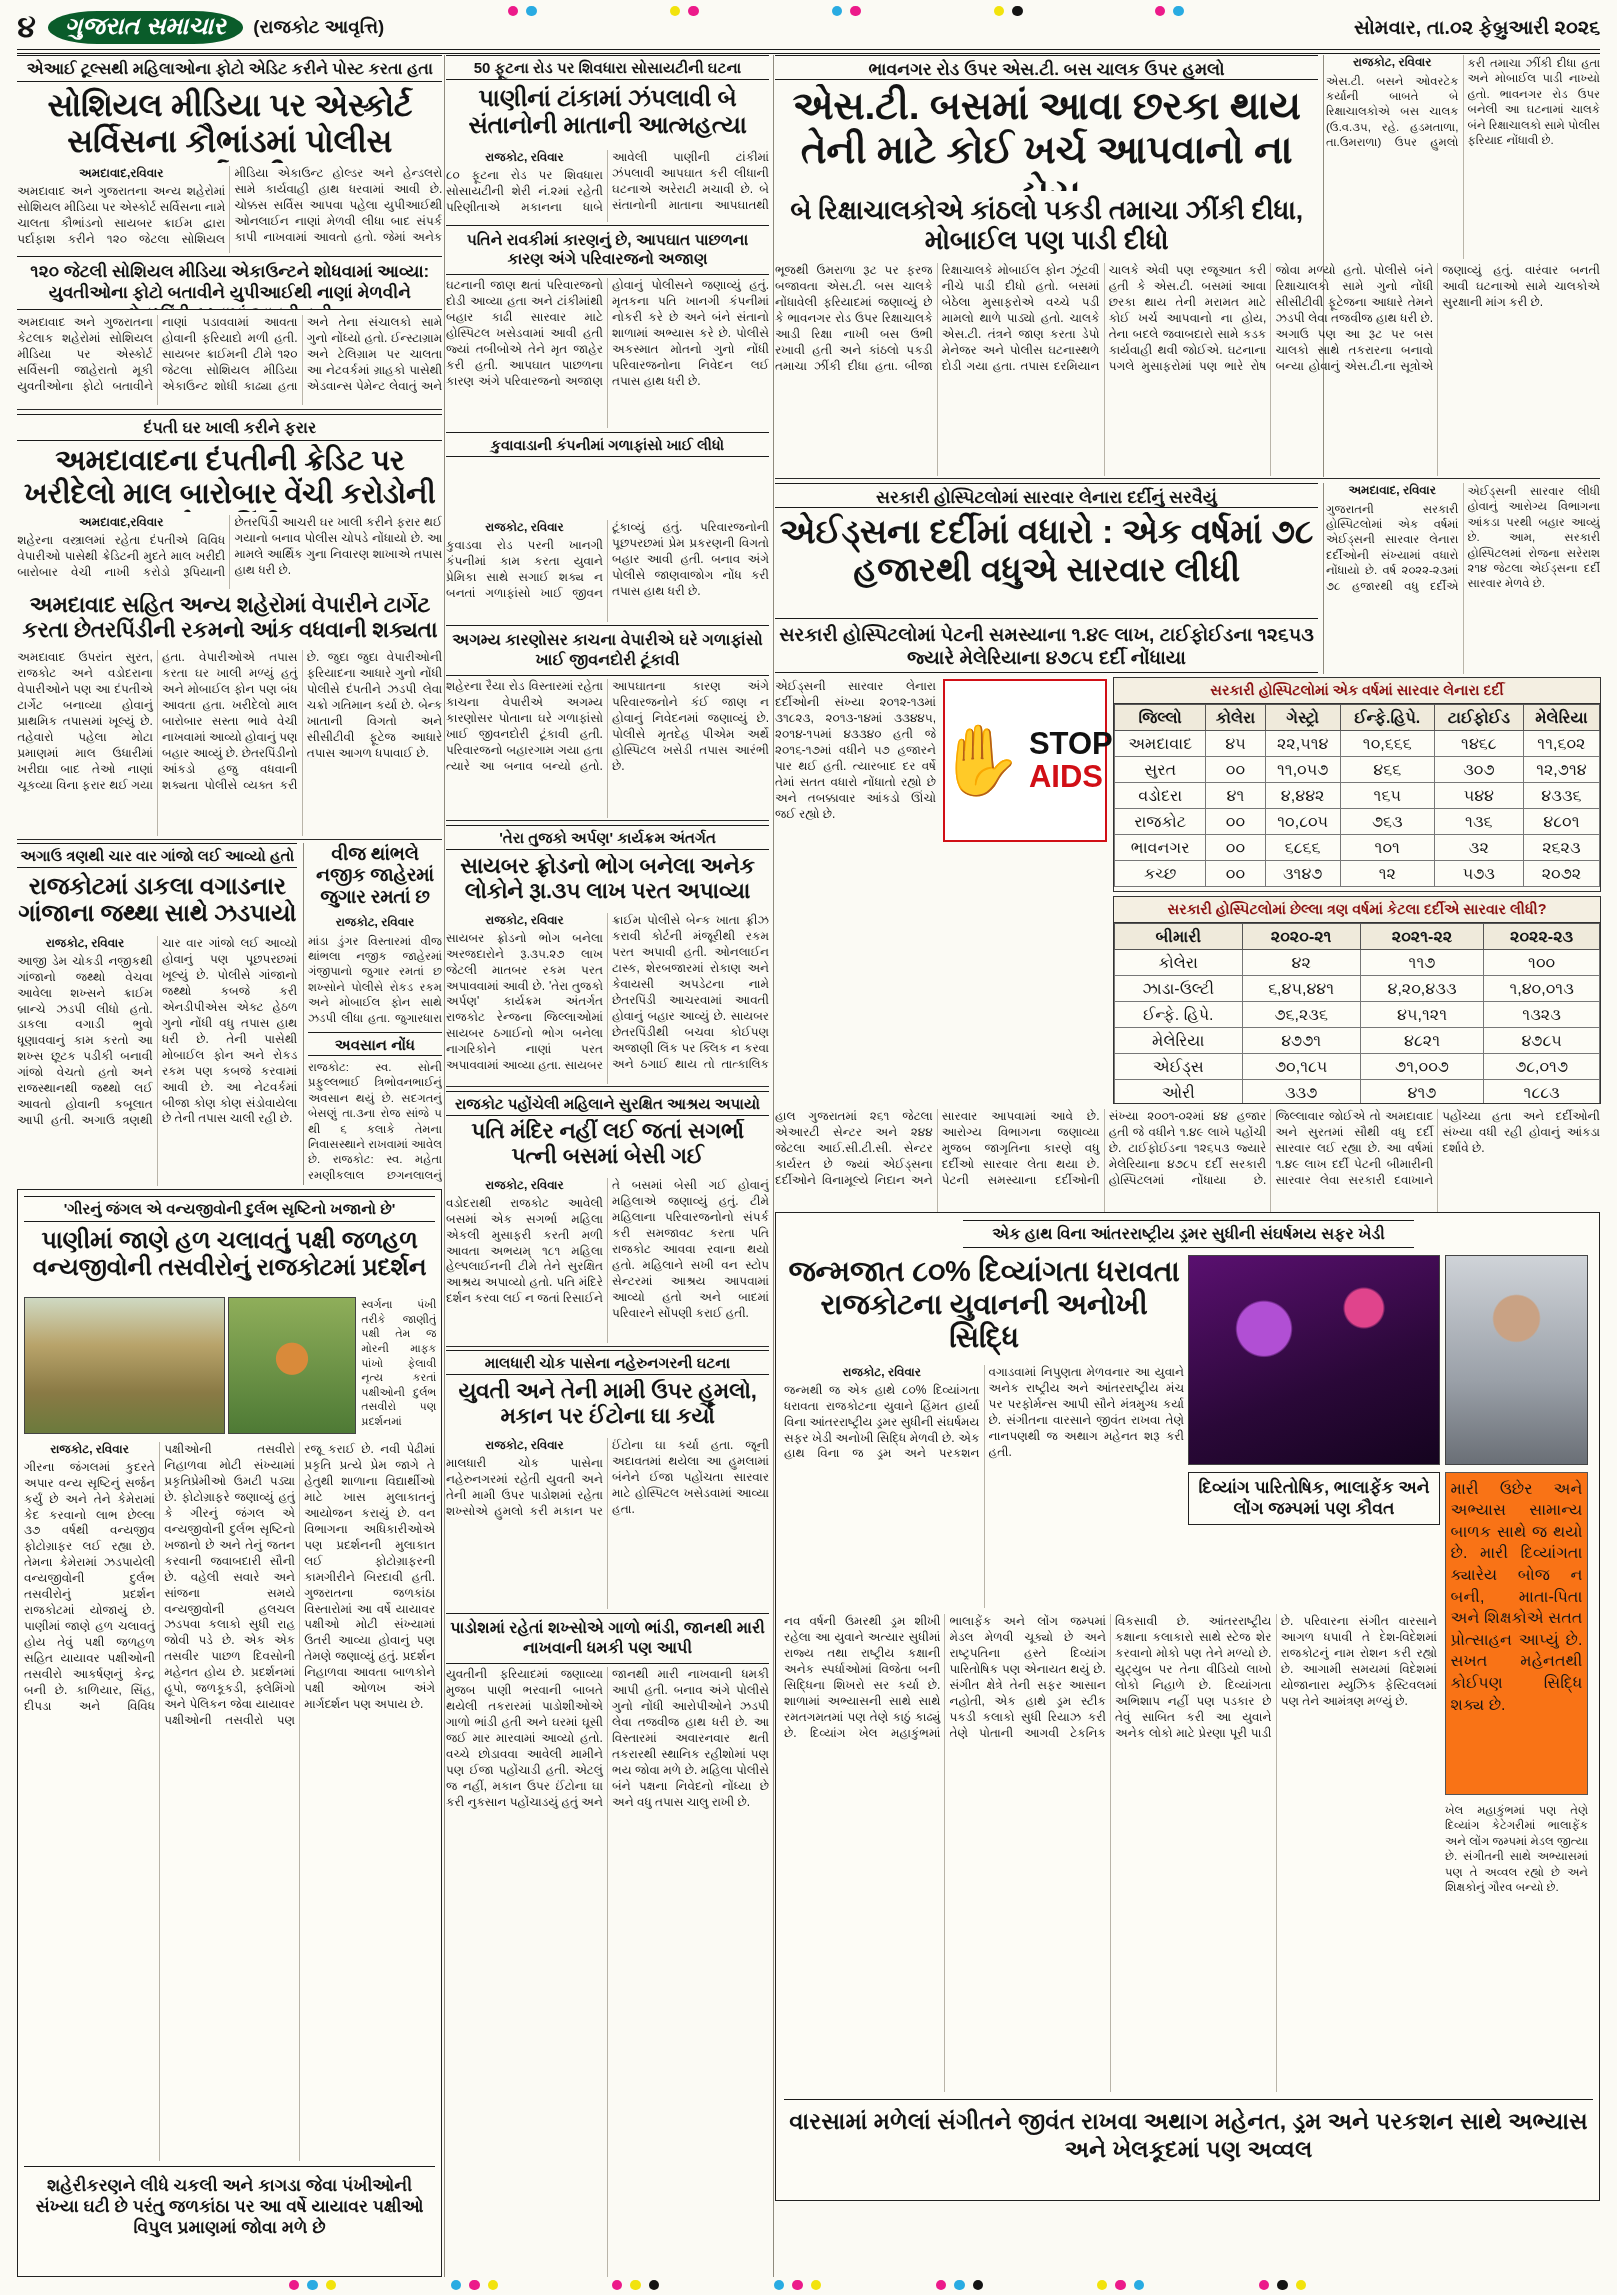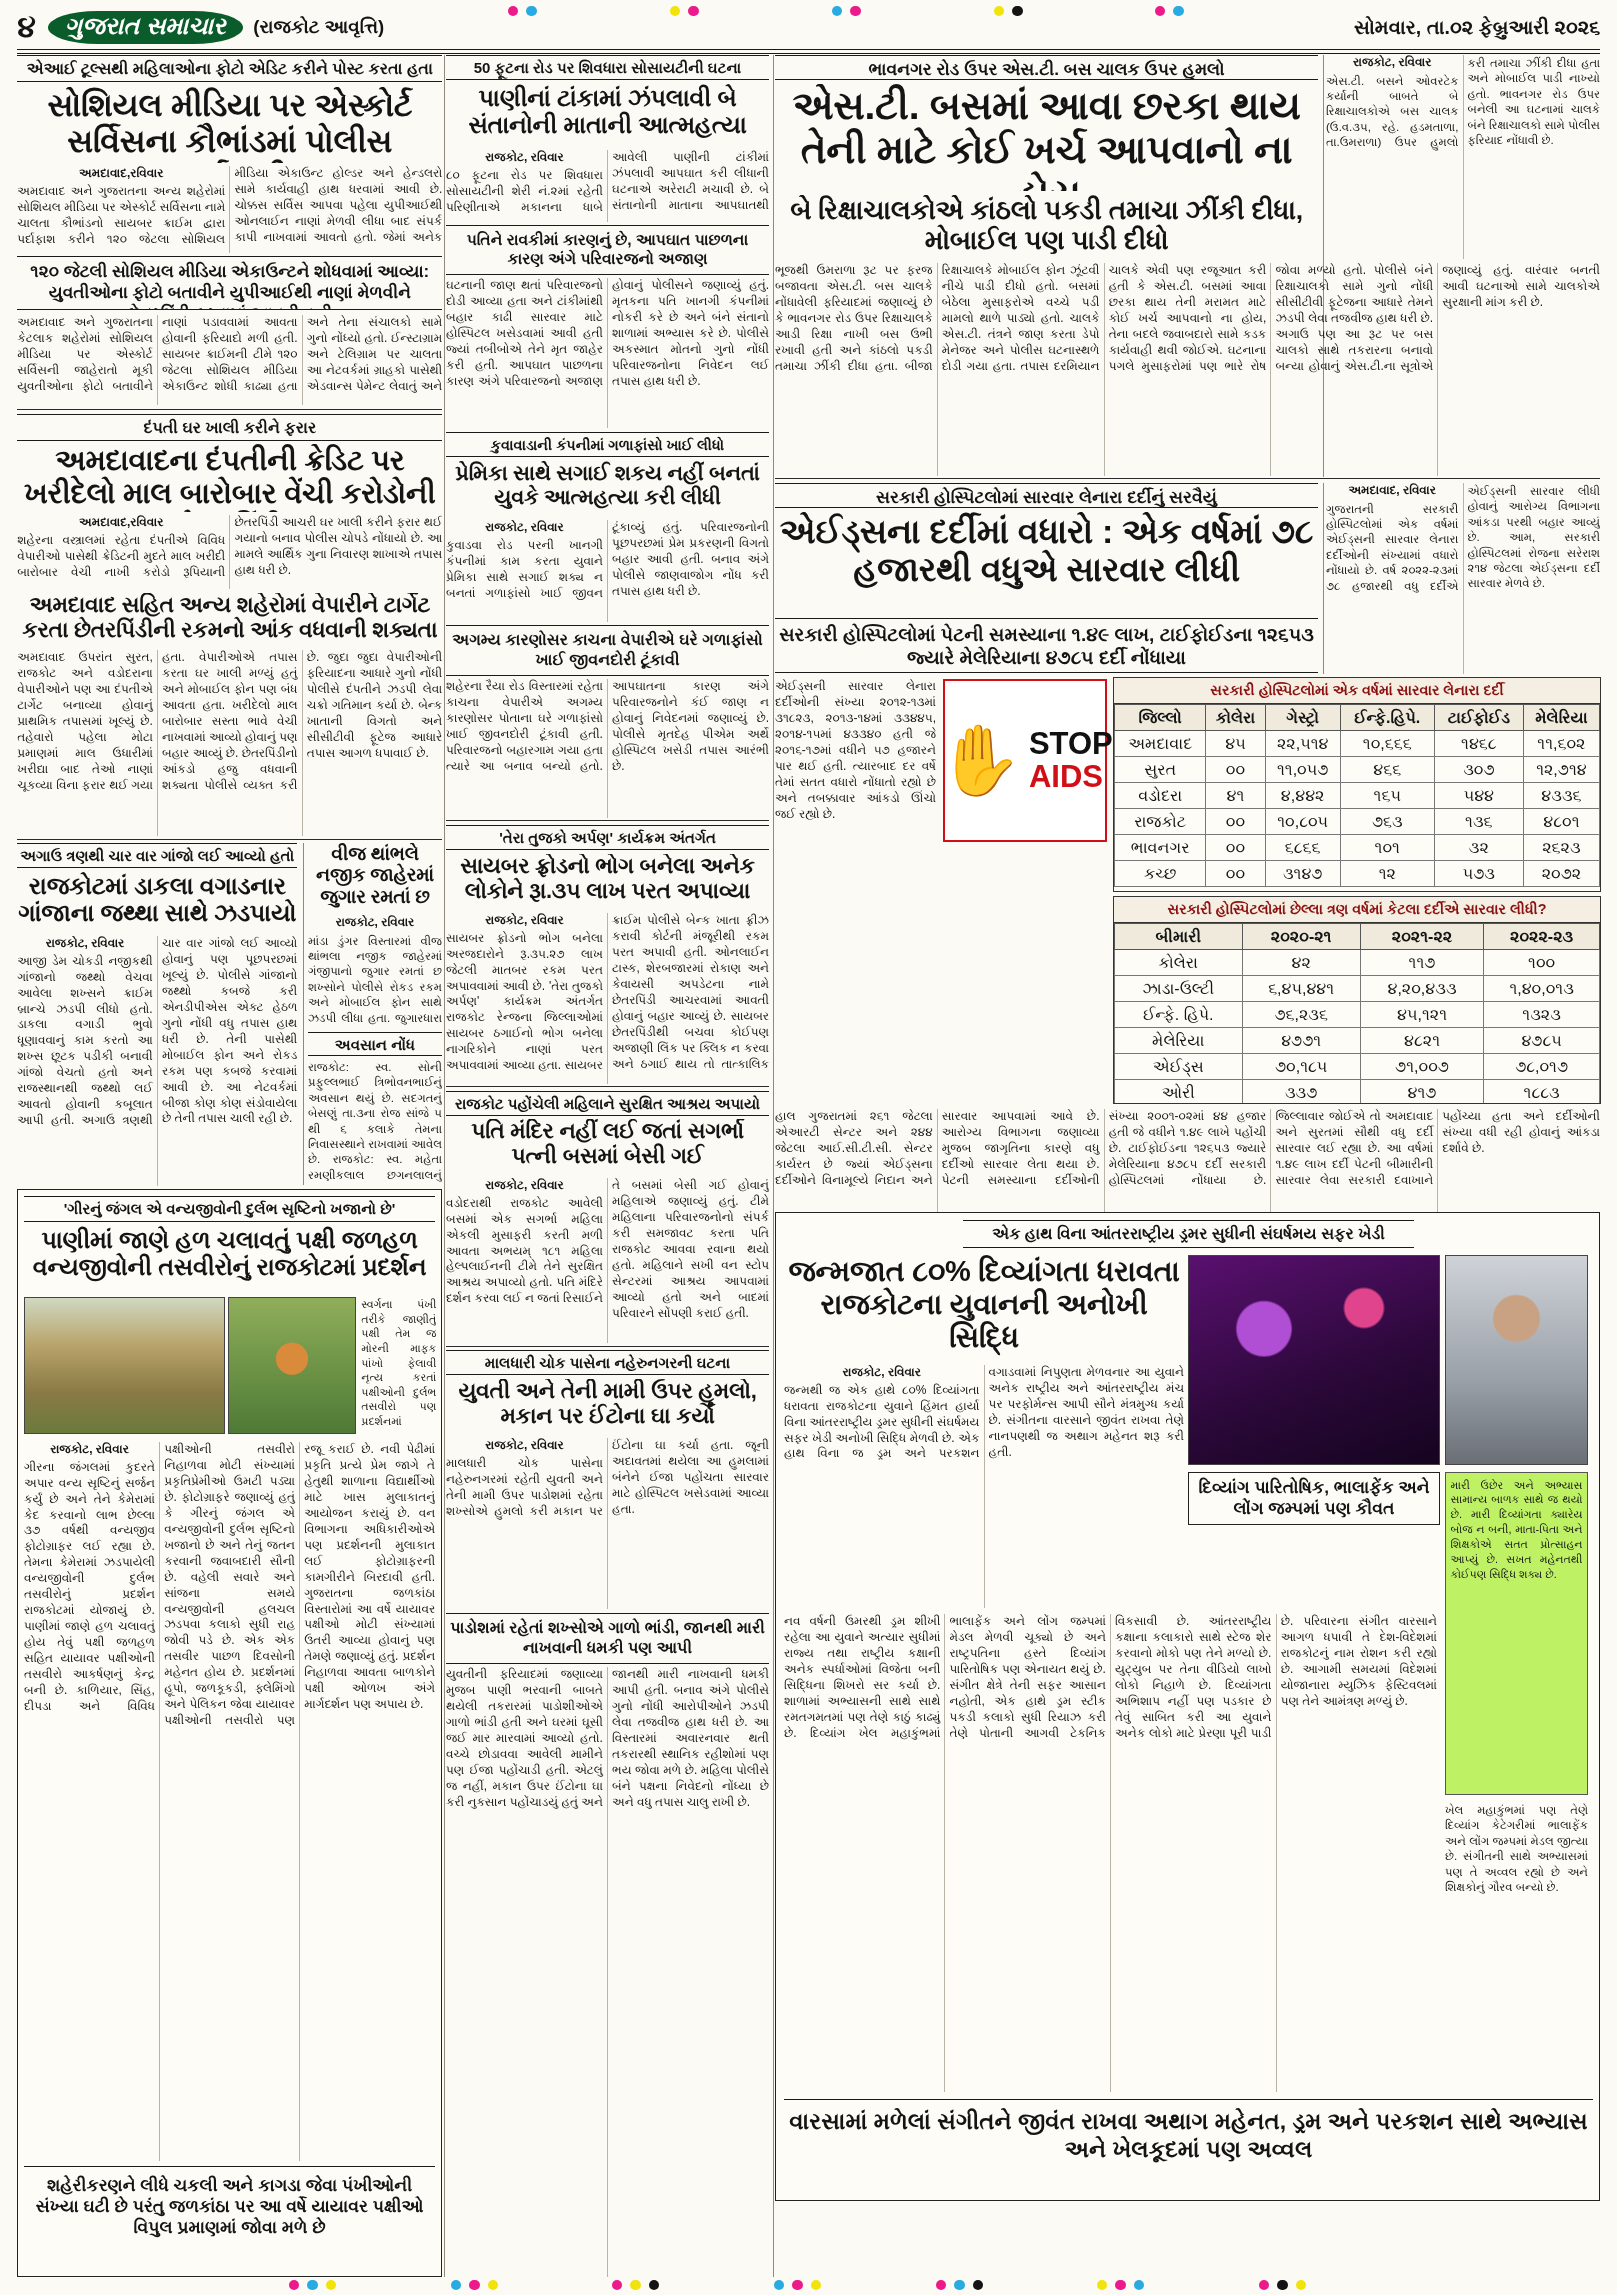--- a/index.html
+++ b/index.html
@@ -23,21 +23,21 @@
   .newstable td{border:0.6px solid #777;padding:3.5px 2.3px}
   .dot{width:10.4px;height:10.4px;border-radius:50%;display:inline-block}
   .dc{background:#29abe2}.dm{background:#ec1a8a}.dy{background:#f2e30c}.dk{background:#141414}
   .dotrow{position:absolute;display:flex;gap:8px}
   .stopaids{position:absolute;border:2.9px solid #d10f16;background:#fff;display:flex;align-items:center;justify-content:center;gap:5.8px}
   .sa-hand{font-size:69px;color:#d10f16;line-height:1}
   .sa-stop{font-size:31px;font-weight:800;color:#111;line-height:1.05}
   .sa-aids{font-size:31px;font-weight:800;color:#d10f16;line-height:1.05}
   .boxed{border:1.2px solid #222;background:#fdfcf6}
   .banner{font-weight:800;text-align:center;border-top:1.7px solid #1a1a1a;padding-top:8px;line-height:1.2}
-  .quote{font-size:11px;line-height:1.35;text-align:justify;border:0.6px solid #555;padding:4.6px;background:#bef264}
+  .quote{font-size:16px;line-height:1.35;text-align:justify;border:0.6px solid #555;padding:4.6px;background:#f97316}
 </style>
 </head>
 <body>
 
 <div class="page">
 
   <div class="dotrow" style="left:508px;top:5.8px">
       <span class="dot dm"></span>
       <span class="dot dc"></span>
     </div>
@@ -125,21 +125,20 @@
 
   <div class="abs k" style="left:446px;top:55px;width:323px;height:25.4px;font-size:15px">50 ફૂટના રોડ પર શિવધારા સોસાયટીની ઘટના</div>
   <div class="abs hl" style="left:446px;top:84px;width:323px;height:62px;font-size:24px">પાણીનાં ટાંકામાં ઝંપલાવી બે સંતાનોની માતાની આત્મહત્યા</div>
   <div class="abs bt c2" style="left:446px;top:150px;width:323px;height:72px">
     <div class="dl">રાજકોટ, રવિવાર</div>
     <span>૮૦ ફૂટના રોડ પર શિવધારા સોસાયટીની શેરી નં.૨માં રહેતી પરિણીતાએ મકાનના ધાબે આવેલી પાણીની ટાંકીમાં ઝંપલાવી આપઘાત કરી લીધાની ઘટનાએ અરેરાટી મચાવી છે. બે સંતાનોની માતાના આપઘાતથી પરિવારમાં શોકનું મોજું ફરી વળ્યું છે.</span>
   </div>
   <div class="abs sub" style="left:446px;top:225px;width:323px;height:50px;font-size:15.6px">પતિને રાવકીમાં કારણનું છે, આપઘાત પાછળના કારણ અંગે પરિવારજનો અજાણ</div>
   <div class="abs bt c2" style="left:446px;top:278px;width:323px;height:150px">ઘટનાની જાણ થતાં પરિવારજનો દોડી આવ્યા હતા અને ટાંકીમાંથી બહાર કાઢી સારવાર માટે હોસ્પિટલ ખસેડવામાં આવી હતી જ્યાં તબીબોએ તેને મૃત જાહેર કરી હતી. આપઘાત પાછળના કારણ અંગે પરિવારજનો અજાણ હોવાનું પોલીસને જણાવ્યું હતું. મૃતકના પતિ ખાનગી કંપનીમાં નોકરી કરે છે અને બંને સંતાનો શાળામાં અભ્યાસ કરે છે. પોલીસે અકસ્માત મોતનો ગુનો નોંધી પરિવારજનોના નિવેદન લઈ તપાસ હાથ ધરી છે.</div>
   <div class="abs k" style="left:446px;top:432px;width:323px;height:25.4px;font-size:14.4px">કુવાવાડાની કંપનીમાં ગળાફાંસો ખાઈ લીધો</div>
-  <div class="abs hl" style="left:446px;top:461px;width:323px;height:55px;font-size:21px">પ્રેમિકા સાથે સગાઈ શકય નહીં બનતાં યુવકે આત્મહત્યા કરી લીધી</div>
   <div class="abs bt c2" style="left:446px;top:520px;width:323px;height:102px">
     <div class="dl">રાજકોટ, રવિવાર</div>
     <span>કુવાડવા રોડ પરની ખાનગી કંપનીમાં કામ કરતા યુવાને પ્રેમિકા સાથે સગાઈ શક્ય ન બનતાં ગળાફાંસો ખાઈ જીવન ટૂંકાવ્યું હતું. પરિવારજનોની પૂછપરછમાં પ્રેમ પ્રકરણની વિગતો બહાર આવી હતી. બનાવ અંગે પોલીસે જાણવાજોગ નોંધ કરી તપાસ હાથ ધરી છે.</span>
   </div>
   <div class="abs sub" style="left:446px;top:625px;width:323px;height:51px;font-size:16px">અગમ્ય કારણોસર કાચના વેપારીએ ઘરે ગળાફાંસો ખાઈ જીવનદોરી ટૂંકાવી</div>
   <div class="abs bt c2" style="left:446px;top:679px;width:323px;height:139px">શહેરના રૈયા રોડ વિસ્તારમાં રહેતા કાચના વેપારીએ અગમ્ય કારણોસર પોતાના ઘરે ગળાફાંસો ખાઈ જીવનદોરી ટૂંકાવી હતી. પરિવારજનો બહારગામ ગયા હતા ત્યારે આ બનાવ બન્યો હતો. આપઘાતના કારણ અંગે પરિવારજનોને કંઈ જાણ ન હોવાનું નિવેદનમાં જણાવ્યું છે. પોલીસે મૃતદેહ પીએમ અર્થે હોસ્પિટલ ખસેડી તપાસ આરંભી છે.</div>
 
   <div class="hr" style="left:446px;top:820px;width:323px"></div>
 
   <div class="abs k" style="left:446px;top:825px;width:323px;height:25.4px;font-size:15px">'તેરા તુજકો અર્પણ' કાર્યક્રમ અંતર્ગત</div>

